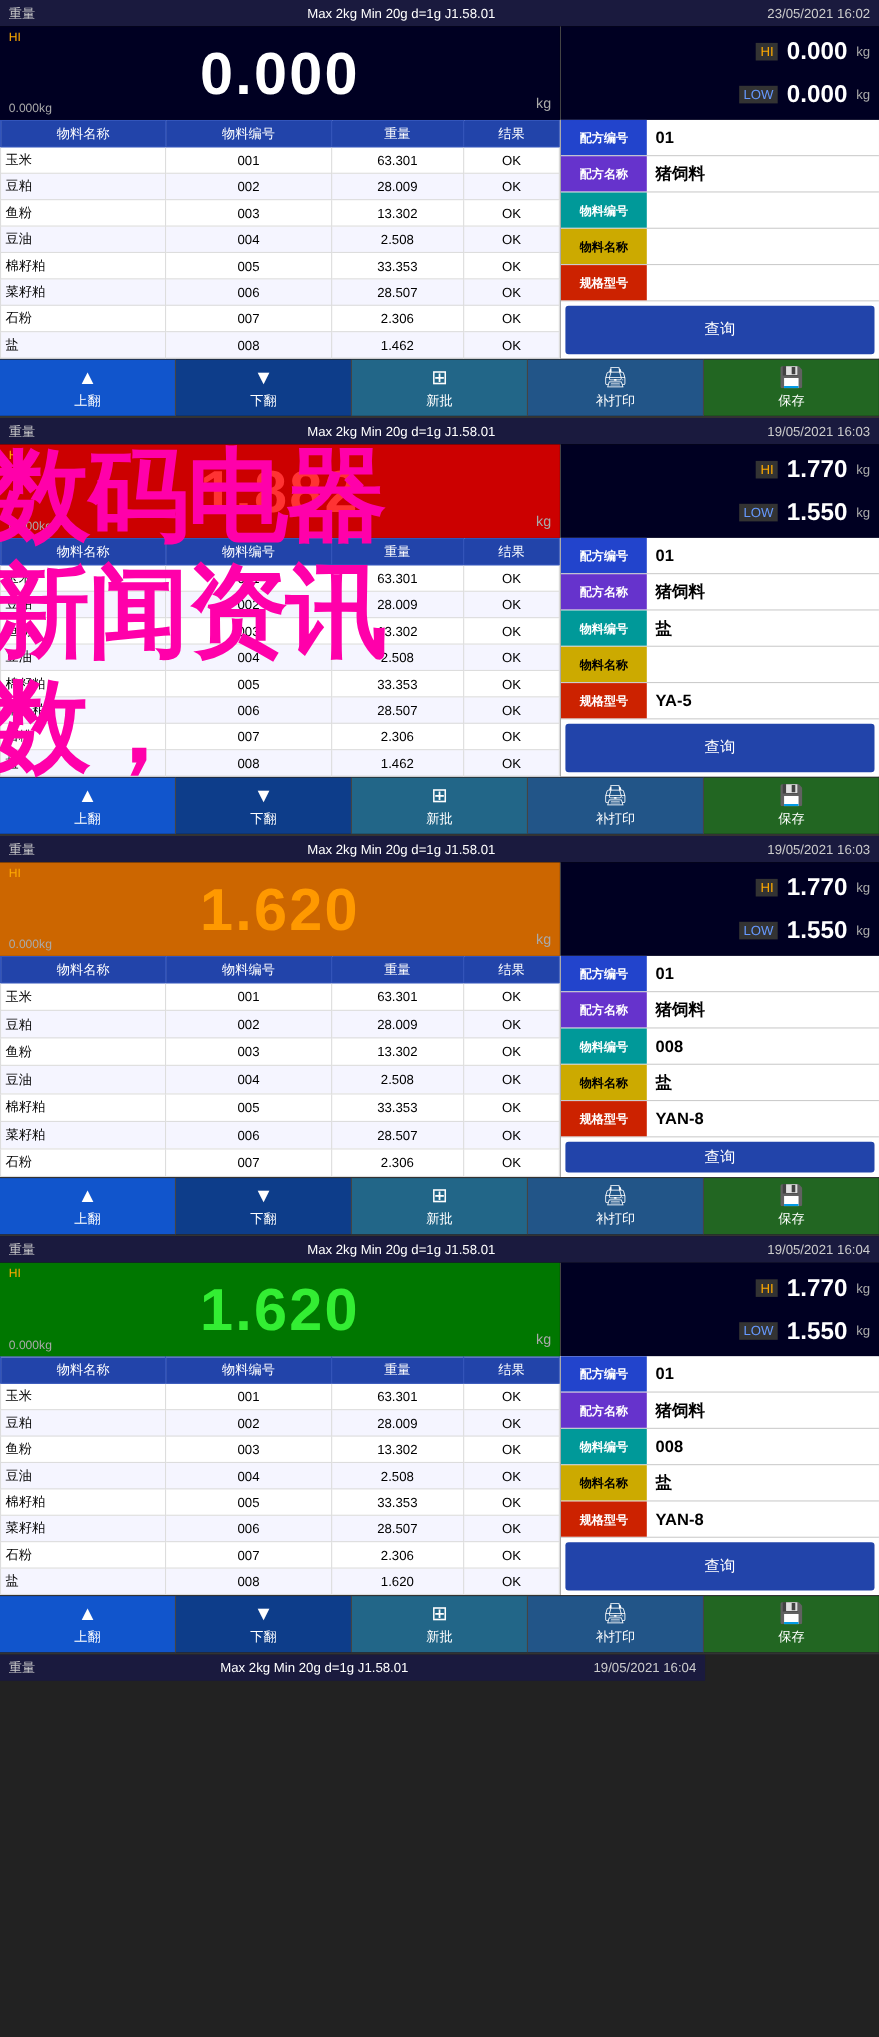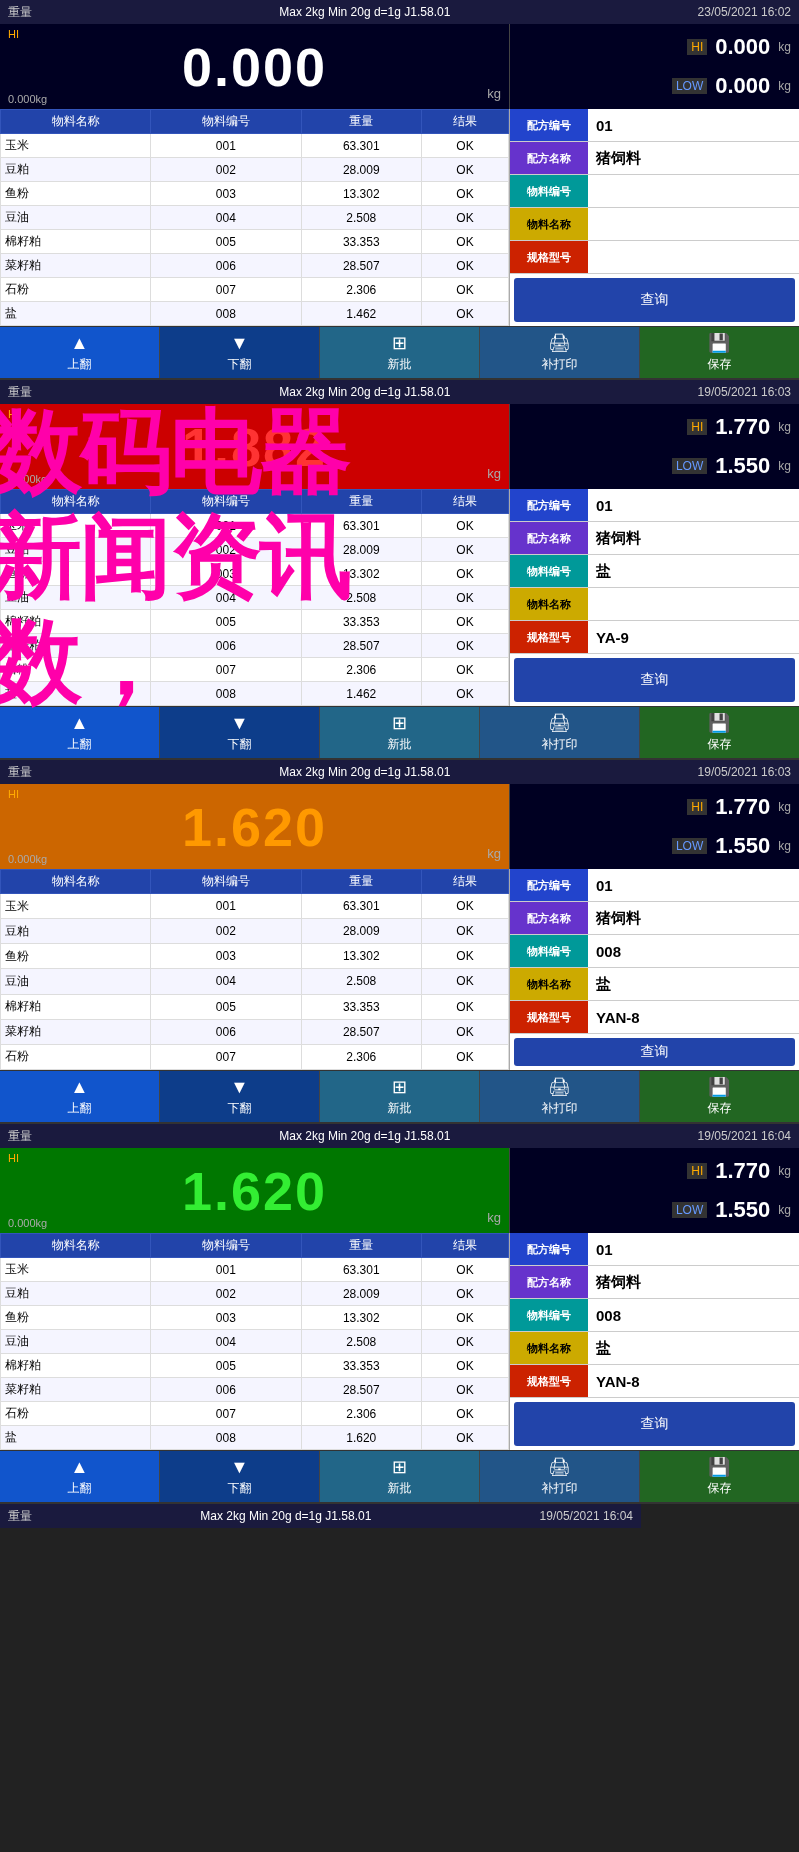--- a/index.html
+++ b/index.html
@@ -292,21 +292,21 @@
             <div style="display: flex; align-items: center; border-bottom: 1px solid rgb(204, 204, 204); min-height: 32px;">
               <div style="width: 78px; padding: 3px 4px; font-size: 11px; color: rgb(255, 255, 255); text-align: center; font-weight: bold; background: rgb(0, 153, 153); display: flex; align-items: center; justify-content: center; height: 100%; min-height: 32px;">物料编号</div>
               <div style="flex: 1 1 0%; padding: 3px 8px; font-size: 15px; color: rgb(0, 0, 0); font-weight: bold;">盐</div>
             </div>
             <div style="display: flex; align-items: center; border-bottom: 1px solid rgb(204, 204, 204); min-height: 32px;">
               <div style="width: 78px; padding: 3px 4px; font-size: 11px; color: rgb(0, 0, 0); text-align: center; font-weight: bold; background: rgb(204, 170, 0); display: flex; align-items: center; justify-content: center; height: 100%; min-height: 32px;">物料名称</div>
               <div style="flex: 1 1 0%; padding: 3px 8px; font-size: 15px; color: rgb(0, 0, 0); font-weight: bold;"></div>
             </div>
             <div style="display: flex; align-items: center; border-bottom: 1px solid rgb(204, 204, 204); min-height: 32px;">
               <div style="width: 78px; padding: 3px 4px; font-size: 11px; color: rgb(255, 255, 255); text-align: center; font-weight: bold; background: rgb(204, 34, 0); display: flex; align-items: center; justify-content: center; height: 100%; min-height: 32px;">规格型号</div>
-              <div style="flex: 1 1 0%; padding: 3px 8px; font-size: 15px; color: rgb(0, 0, 0); font-weight: bold;">YA-9</div>
+              <div style="flex: 1 1 0%; padding: 3px 8px; font-size: 15px; color: rgb(0, 0, 0); font-weight: bold;">YA-5</div>
             </div>
             <div style="margin: 4px; background: rgb(34, 68, 170); color: rgb(255, 255, 255); text-align: center; padding: 5px; font-size: 14px; cursor: pointer; border-radius: 3px; flex: 1 1 0%; display: flex; align-items: center; justify-content: center;">查询</div>
           </div>
         </div>
         <div style="display: flex; background: rgb(17, 17, 17); border-top: 1px solid rgb(51, 51, 51); height: 52px;">
           <div style="flex: 1 1 0%; display: flex; flex-direction: column; align-items: center; justify-content: center; color: rgb(255, 255, 255); font-size: 12px; cursor: pointer; border-right: 1px solid rgb(68, 68, 68); background: rgb(17, 85, 204); gap: 2px;">
             <span style="font-size: 18px;">▲</span>
             <span>上翻</span>
           </div>
           <div style="flex: 1 1 0%; display: flex; flex-direction: column; align-items: center; justify-content: center; color: rgb(255, 255, 255); font-size: 12px; cursor: pointer; border-right: 1px solid rgb(68, 68, 68); background: rgb(13, 61, 138); gap: 2px;">

